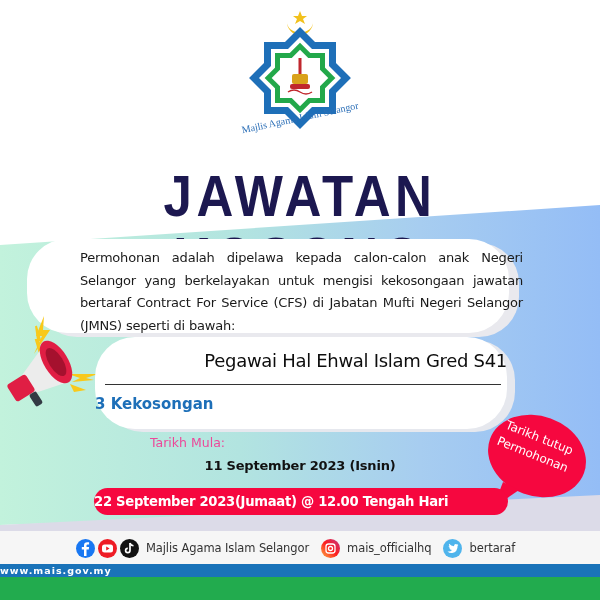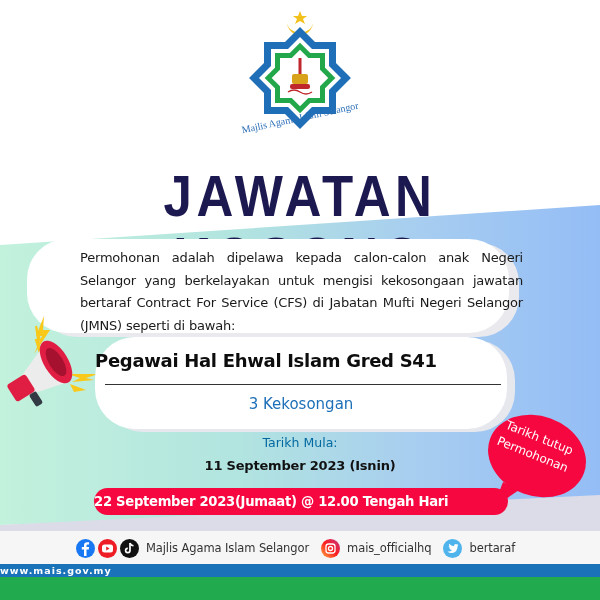--- a/index.html
+++ b/index.html
@@ -45,33 +45,33 @@
     font-family: "DejaVu Sans", sans-serif; font-size: 13px; line-height: 22.5px;
     color: #1a1a1a; text-align: justify; text-align-last: left; letter-spacing: -0.2px;
   }
 
   .job-card {
     position: absolute; left: 95px; top: 337px; width: 412px; height: 92px;
     background: #ffffff; border-radius: 40px;
     box-shadow: 8px 3px 0 #e6e8ee;
   }
   .job-title {
-    position: absolute; left: 95px; top: 350px; width: 412px; text-align: left;
-    font-family: "DejaVu Sans", sans-serif; font-weight: bold; font-size: 18px; color: #0d0d0d;
+    position: absolute; left: 95px; top: 350px; width: 412px; text-align: right;
+    font-family: "DejaVu Sans", sans-serif; font-weight: normal; font-size: 18px; color: #0d0d0d;
     letter-spacing: -0.3px;
   }
   .job-divider { position: absolute; left: 105px; top: 384px; width: 396px; height: 1px; background: #333; }
   .vacancy {
-    position: absolute; left: 95px; top: 395px; width: 412px; text-align: center;
-    font-family: "DejaVu Sans", sans-serif; font-weight: normal; font-size: 15px; color: #1d6fb8;
+    position: absolute; left: 95px; top: 395px; width: 412px; 
+    font-family: "DejaVu Sans", sans-serif; font-weight: bold; font-size: 15px; color: #1d6fb8;
   }
 
   .start-label {
-    position: absolute; left: 150px; top: 435px; width: 300px; text-align: center;
-    font-size: 12.5px; color: #0369a1;
+    position: absolute; left: 150px; top: 435px; width: 300px; text-align: left;
+    font-size: 12.5px; color: #ec4899;
   }
   .start-date {
     position: absolute; left: 150px; top: 458px; width: 300px; text-align: center;
     font-weight: bold; font-size: 13px; color: #111; letter-spacing: -0.2px;
   }
 
   .close-pill {
     position: absolute; left: 94px; top: 488px; width: 414px; height: 27px;
     background: #f6073f; border-radius: 14px; color: #ffffff;
     font-weight: bold; font-size: 13.2px; line-height: 27px; letter-spacing: -0.3px;

